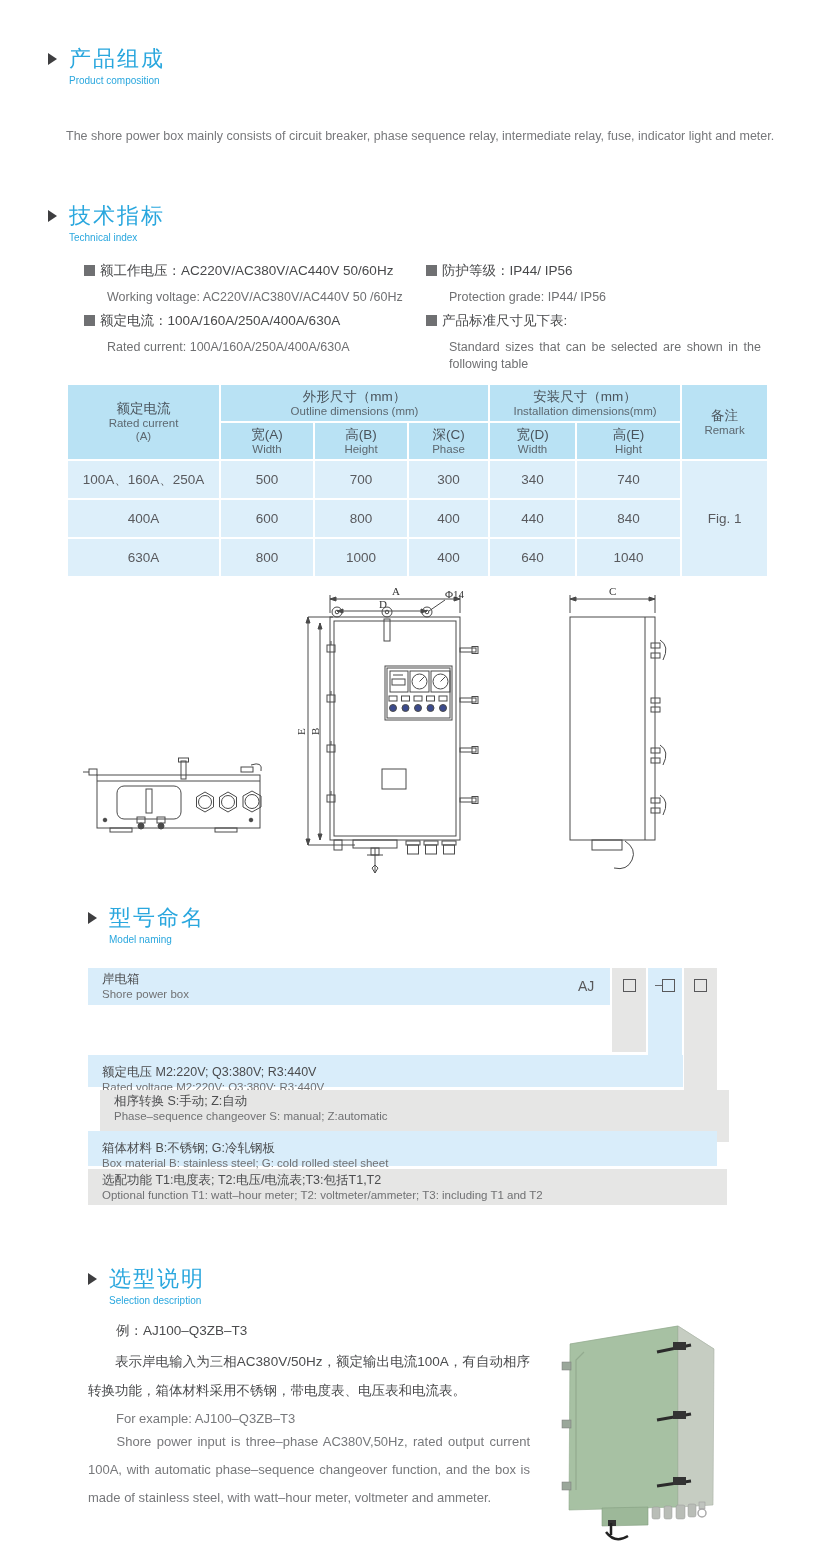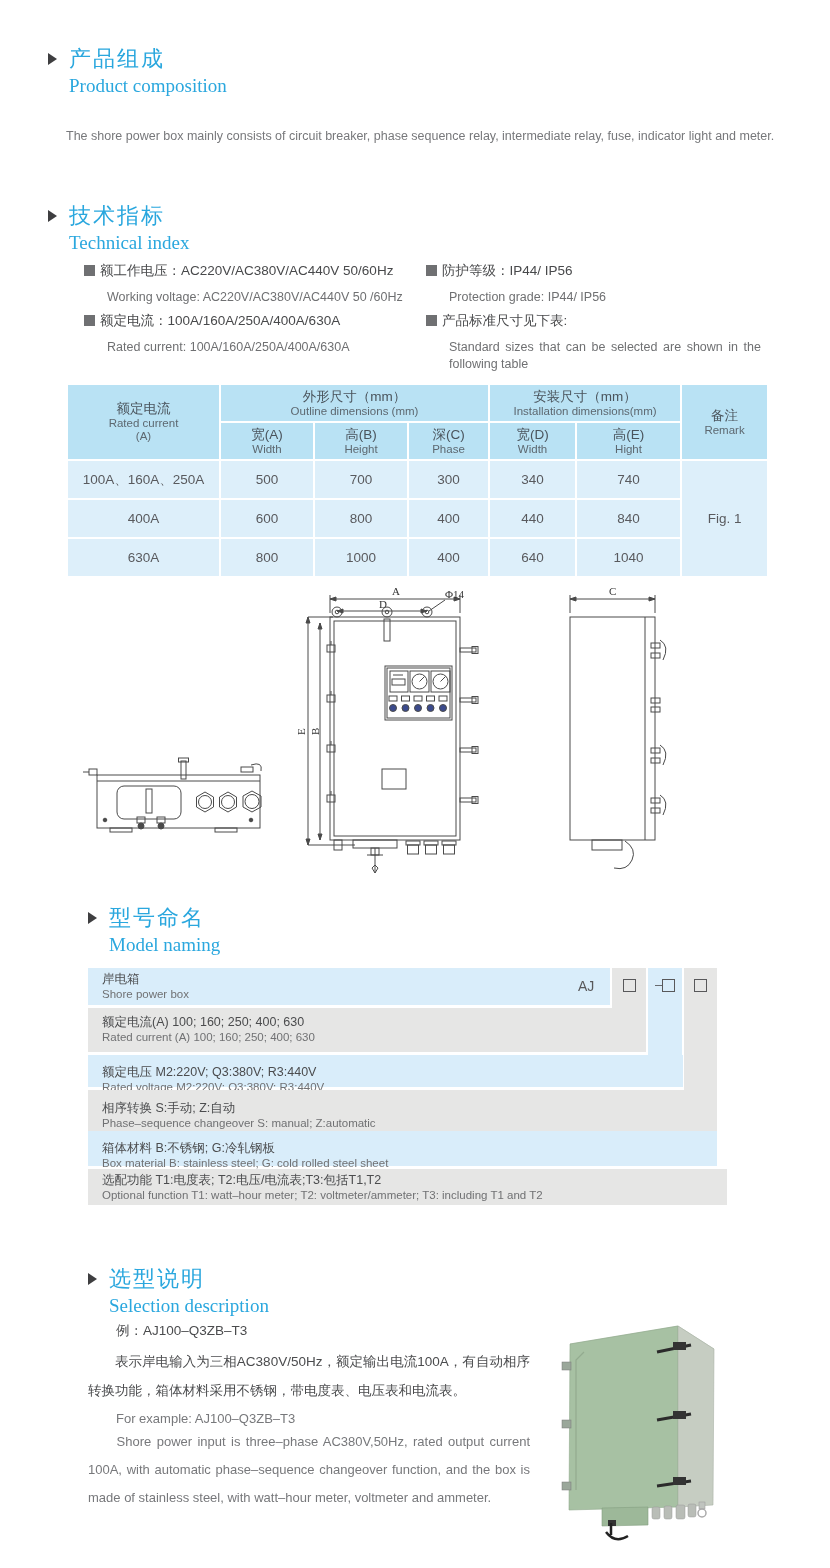--- a/index.html
+++ b/index.html
@@ -4,21 +4,21 @@
 <style>
   html,body{margin:0;padding:0;background:#fff;}
   .page{position:relative;width:830px;height:1568px;background:#ffffff;overflow:hidden;
         font-family:"Liberation Sans",sans-serif;color:#4e4f51;}
   
   .sec-head{position:absolute;}
   .tri{display:inline-block;width:0;height:0;border-left:9px solid #3e3e40;
        border-top:6px solid transparent;border-bottom:6px solid transparent;
        position:absolute;left:0;top:7px;}
   .sec-title{color:#2aa7de;font-size:22px;line-height:26px;letter-spacing:2px;margin-left:21px;}
-  .sec-sub{color:#2aa7de;font-size:19px;margin-left:21px;margin-top:3px;font-family:Liberation Serif, serif;}
+  .sec-sub{color:#2aa7de;font-size:10px;margin-left:21px;margin-top:3px;}
   .para-cn{position:absolute;font-size:13.5px;line-height:15px;}
   .para-en{position:absolute;font-size:12.5px;line-height:14px;color:#77787b;}
   
   .bullet-item{position:absolute;}
   .sq{display:inline-block;width:11px;height:11px;background:#6f7072;margin-right:5px;
       vertical-align:-1px;}
   .b-cn{font-size:13.5px;color:#48494b;}
   .b-en{font-size:12.5px;color:#6f7072;margin-top:9px;margin-left:23px;line-height:17px;}
   .just{text-align:justify;}
   
@@ -329,29 +329,25 @@
   <div class="sec-head" style="left:88px;top:905px;">
     <span class="tri"></span>
     <div class="sec-title">型号命名</div>
     <div class="sec-sub">Model naming</div>
   </div>
 
   <div class="nrow n-blue" style="left:88px;top:968px;width:522px;height:37px;">
     <div class="n-cn">岸电箱</div>
     <div class="n-en">Shore power box</div>
   </div>
-  <div class="nrow n-gray" style="left:88px;top:1008px;width:557px;height:44px;padding-top:7px;">
-    <div class="n-cn">额定电流(A)  100; 160; 250; 400; 630</div>
-    <div class="n-en">Rated current (A) 100; 160; 250; 400; 630</div>
-  </div>
   <div class="nrow n-blue" style="left:88px;top:1055px;width:595px;height:32px;padding-top:10px;">
     <div class="n-cn">额定电压   M2:220V;  Q3:380V;  R3:440V</div>
     <div class="n-en">Rated voltage   M2:220V;  Q3:380V;  R3:440V</div>
   </div>
-  <div class="nrow n-gray" style="left:88px;top:1090px;width:629px;height:52px;padding-top:11px;">
+  <div class="nrow n-gray" style="left:100px;top:1090px;width:629px;height:52px;padding-top:4px;">
     <div class="n-cn">相序转换  S:手动; Z:自动</div>
     <div class="n-en">Phase–sequence changeover  S: manual;  Z:automatic</div>
   </div>
   <div class="nrow n-blue" style="left:88px;top:1131px;width:629px;height:35px;padding-top:10px;">
     <div class="n-cn">箱体材料    B:不锈钢;  G:冷轧钢板</div>
     <div class="n-en">Box material    B: stainless steel; G: cold rolled steel sheet</div>
   </div>
   <div class="nrow n-gray" style="left:88px;top:1169px;width:639px;height:36px;padding-top:4px;">
     <div class="n-cn">选配功能      T1:电度表;  T2:电压/电流表;T3:包括T1,T2</div>
     <div class="n-en">Optional function  T1: watt–hour meter; T2: voltmeter/ammeter; T3: including T1 and T2</div>

